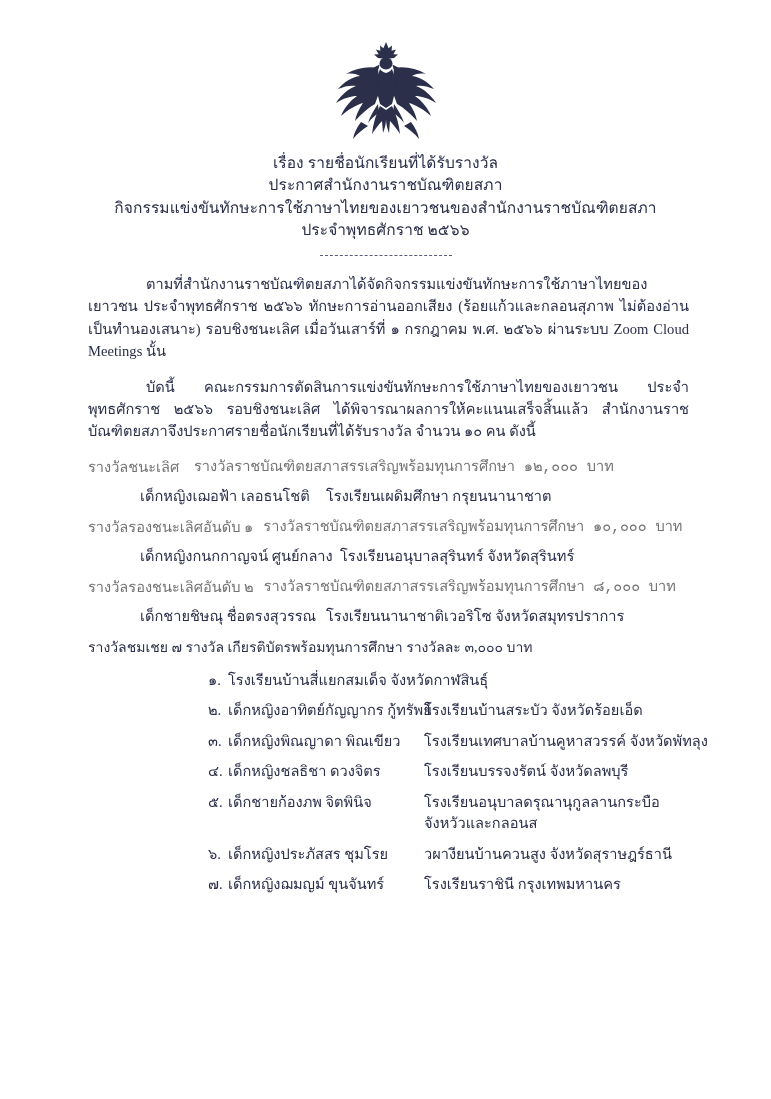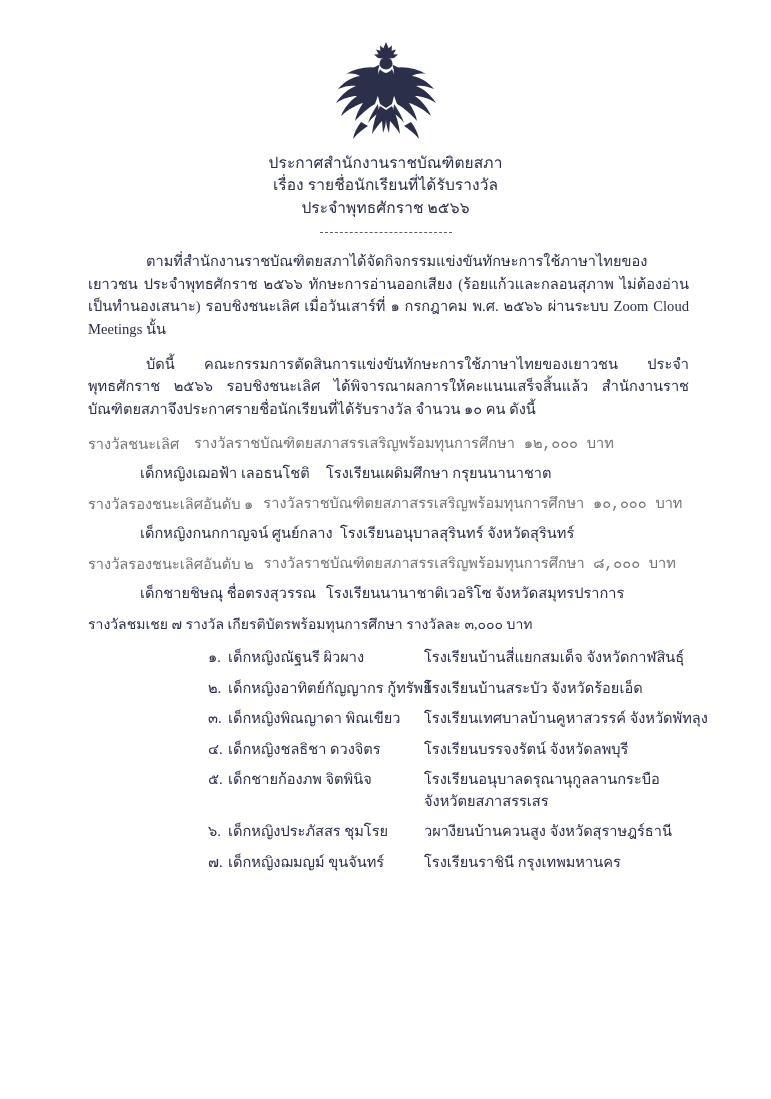--- a/index.html
+++ b/index.html
@@ -178,22 +178,23 @@
         <path d="M48 66 C44 72 40 78 38 85 C42 80 45 77 49 75 Z"></path>
         <path d="M64 66 C68 72 72 78 74 85 C70 80 67 77 63 75 Z"></path>
 
         <path d="M31 84 C27 89 24 95 23 101 C28 95 33 91 38 88 Z"></path>
         <path d="M81 84 C85 89 88 95 89 101 C84 95 79 91 74 88 Z"></path>
       </g>
     </svg>
   </div>
 
   <div class="title-block">
+    <div class="title-line">เรื่อง รายชื่อนักเรียนที่ได้รับรางวัล</div>
     <div class="title-line">ประกาศสำนักงานราชบัณฑิตยสภา</div>
-    <div class="title-line">เรื่อง รายชื่อนักเรียนที่ได้รับรางวัล</div>
+    <div class="title-line t3">กิจกรรมแข่งขันทักษะการใช้ภาษาไทยของเยาวชนของสำนักงานราชบัณฑิตยสภา</div>
     <div class="title-line">ประจำพุทธศักราช ๒๕๖๖</div>
   </div>
 
   <div class="rule-wrap">
     <div class="rule"></div>
   </div>
 
   <div class="body">
 
     <p class="para"><span class="indent"></span><span>ตามที่สำนักงานราชบัณฑิตยสภาได้จัดกิจกรรมแข่งขันทักษะการใช้ภาษาไทยของเยาวชน ประจำพุทธศักราช ๒๕๖๖ ทักษะการอ่านออกเสียง (ร้อยแก้วและกลอนสุภาพ ไม่ต้องอ่านเป็นทำนองเสนาะ) รอบชิงชนะเลิศ เมื่อวันเสาร์ที่ ๑ กรกฎาคม พ.ศ. ๒๕๖๖ ผ่านระบบ Zoom Cloud Meetings นั้น</span></p>
@@ -228,21 +229,20 @@
         <span class="ap-name">เด็กชายชิษณุ ชื่อตรงสุวรรณ</span>
         <span class="ap-school">โรงเรียนนานาชาติเวอริโซ จังหวัดสมุทรปราการ</span>
       </div>
 
       <div class="consolation-head">รางวัลชมเชย ๗ รางวัล เกียรติบัตรพร้อมทุนการศึกษา รางวัลละ ๓,๐๐๐ บาท</div>
 
       <div class="num-list">
 
         <div class="num-row">
           <span class="n-num">๑.</span>
-          <span class="n-name">เด็กหญิงณัฐนรี ผิวผาง</span>
           <span class="n-school">โรงเรียนบ้านสี่แยกสมเด็จ จังหวัดกาฬสินธุ์</span>
         </div>
 
         <div class="num-row">
           <span class="n-num">๒.</span>
           <span class="n-name">เด็กหญิงอาทิตย์กัญญากร กู้ทรัพย์</span>
           <span class="n-school">โรงเรียนบ้านสระบัว จังหวัดร้อยเอ็ด</span>
         </div>
 
         <div class="num-row">
@@ -253,21 +253,21 @@
 
         <div class="num-row">
           <span class="n-num">๔.</span>
           <span class="n-name">เด็กหญิงชลธิชา ดวงจิตร</span>
           <span class="n-school">โรงเรียนบรรจงรัตน์ จังหวัดลพบุรี</span>
         </div>
 
         <div class="num-row">
           <span class="n-num">๕.</span>
           <span class="n-name">เด็กชายก้องภพ จิตพินิจ</span>
-          <span class="n-school"><span>โรงเรียนอนุบาลดรุณานุกูลลานกระบือ</span><span class="school-line2">จังหวัตยสภาสรรเสร</span></span>
+          <span class="n-school"><span>โรงเรียนอนุบาลดรุณานุกูลลานกระบือ</span><span class="school-line2">จังหวัวและกลอนส</span></span>
         </div>
 
         <div class="num-row">
           <span class="n-num">๖.</span>
           <span class="n-name">เด็กหญิงประภัสสร ชุมโรย</span>
           <span class="n-school">วผางียนบ้านควนสูง จังหวัดสุราษฎร์ธานี</span>
         </div>
 
         <div class="num-row">
           <span class="n-num">๗.</span>

